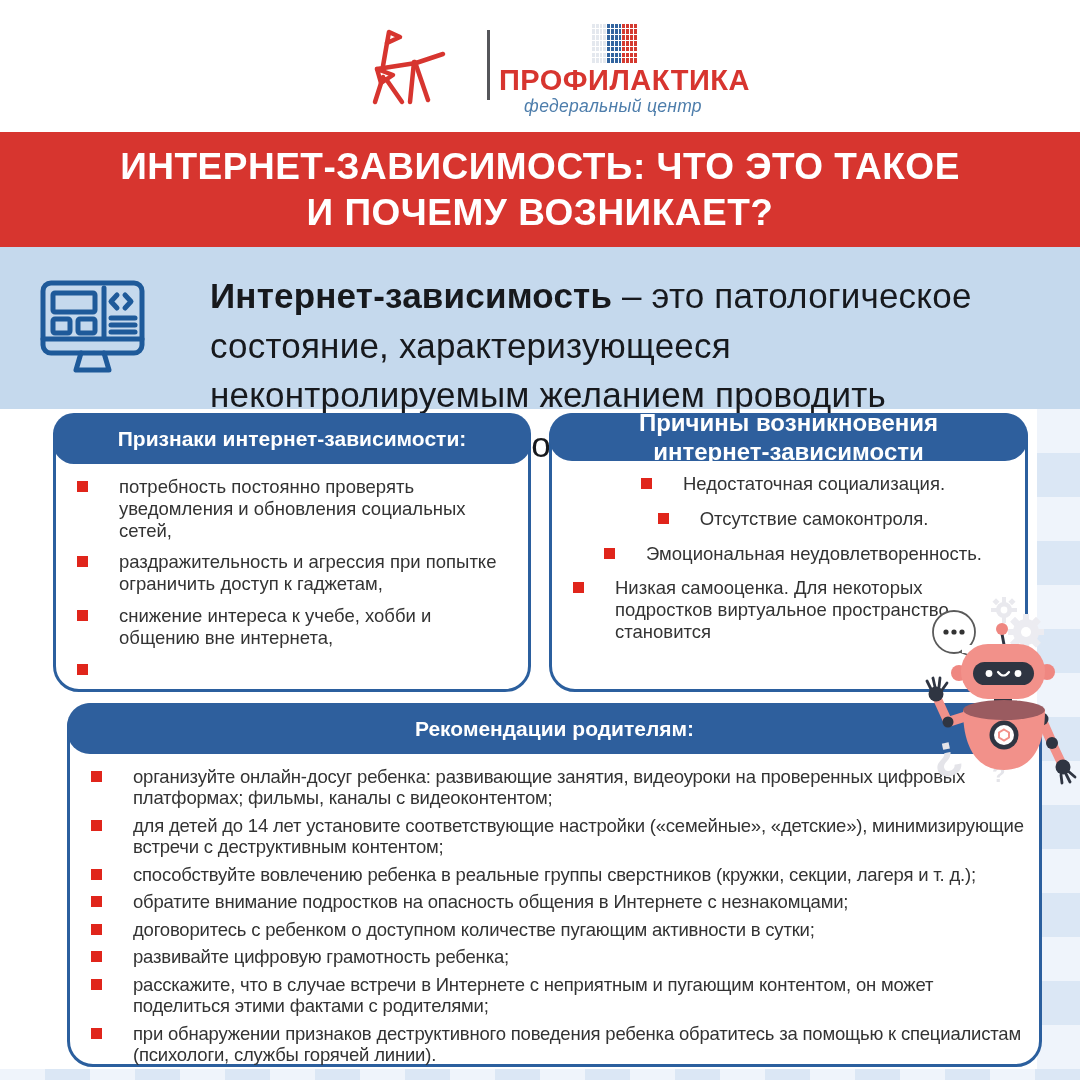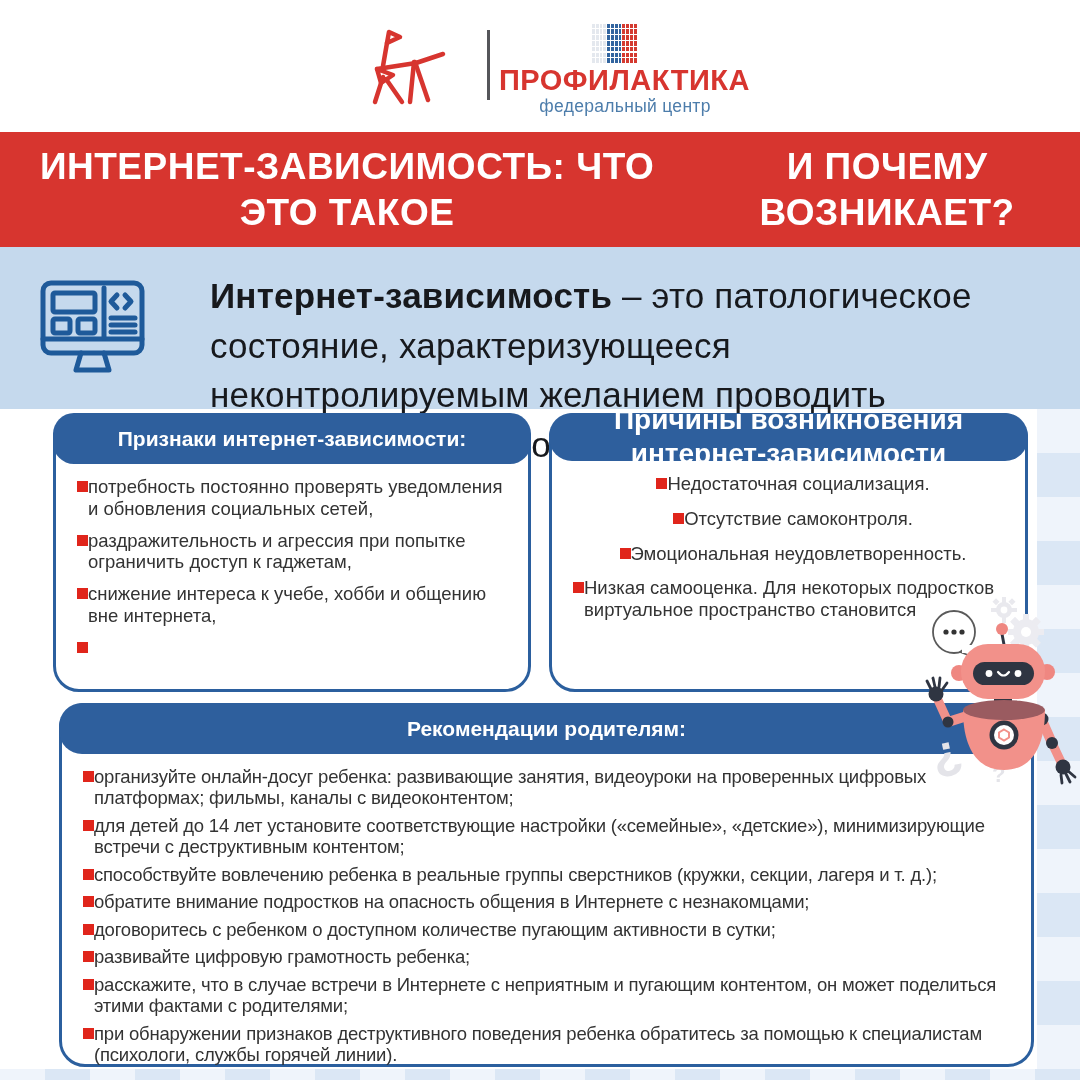--- a/index.html
+++ b/index.html
@@ -28,28 +28,28 @@
     background:
       repeating-linear-gradient(0deg,transparent 0 4.7px,#ffffff 4.7px 5.8px),
       repeating-linear-gradient(90deg,transparent 0 2.8px,#ffffff 2.8px 3.8px),
       linear-gradient(90deg,#e4e8ee 0 33%,#31649f 33% 67%,#d43a30 67% 100%);
   }
   .brand-name{
     left:499px;top:64px;width:228px;text-align:center;
     font-size:29px;font-weight:bold;color:#d7352f;letter-spacing:.5px;
   }
   .brand-tagline{
-    left:511px;top:96px;width:228px;text-align:center;
-    font-size:17.5px;color:#4d7dab;letter-spacing:.3px;
+    left:499px;top:96px;width:228px;text-align:center;
+    font-size:17.5px;color:#4d7dab;letter-spacing:.3px;font-style:italic;
   }
 
   
   .banner{
     left:0;top:132px;width:1080px;height:115px;background:#d7352f;
-    display:flex;align-items:center;justify-content:center;
+    display:flex;flex-direction:column;align-items:center;justify-content:center;
     color:#ffffff;font-weight:bold;font-size:37px;line-height:1.22;letter-spacing:.5px;
     text-align:center;
   }
 
   
   .def-band{left:0;top:247px;width:1080px;height:162px;background:#c5d9ed;}
   .def-icon{left:40px;top:33px;}
   .def-text{
     left:210px;top:24px;width:822px;
     font-size:35px;line-height:1.42;color:#17191d;letter-spacing:.2px;
@@ -61,27 +61,27 @@
     background:#ffffff;border:3px solid #2b5f9e;border-radius:26px;
     box-sizing:border-box;z-index:2;
   }
   .card-header{
     background:#2e5f9d;border-radius:23px;margin:-3px -3px 0 -3px;
     color:#ffffff;font-weight:bold;text-align:center;
     display:flex;flex-direction:column;align-items:center;justify-content:center;
   }
   .card-signs{left:53px;top:413px;width:478px;height:279px;}
   .card-causes{left:549px;top:413px;width:479px;height:279px;}
-  .card-reco{left:59px;top:703px;width:975px;height:364px;}
+  .card-reco{left:67px;top:703px;width:975px;height:364px;}
   .card-signs .card-header{height:51px;font-size:21px;border-radius:21px;}
-  .card-causes .card-header{height:48px;font-size:28px;line-height:1.22;}
+  .card-causes .card-header{height:48px;font-size:24px;line-height:1.22;}
   .card-reco .card-header{height:51px;font-size:21px;}
 
   ul.bullets{list-style:none;margin:0;padding:12px 12px 0 21px;}
-  ul.bullets li{display:flex;gap:0;color:#333333;margin-bottom:10px;}
+  ul.bullets li{display:flex;gap:31px;color:#333333;margin-bottom:10px;}
   .sq{flex:0 0 11px;width:11px;height:11px;background:#e0251b;margin-top:5px;}
   .card-signs  ul.bullets li{font-size:18.5px;line-height:1.18;}
   .card-causes ul.bullets li{font-size:18.5px;line-height:1.18;margin-bottom:13px;justify-content:center;}
   .card-reco   ul.bullets li{font-size:18.5px;line-height:1.16;margin-bottom:6px;letter-spacing:-.2px;}
 
   
   .mascot{left:918px;top:594px;z-index:6;}
 </style>
 </head>
 <body>

